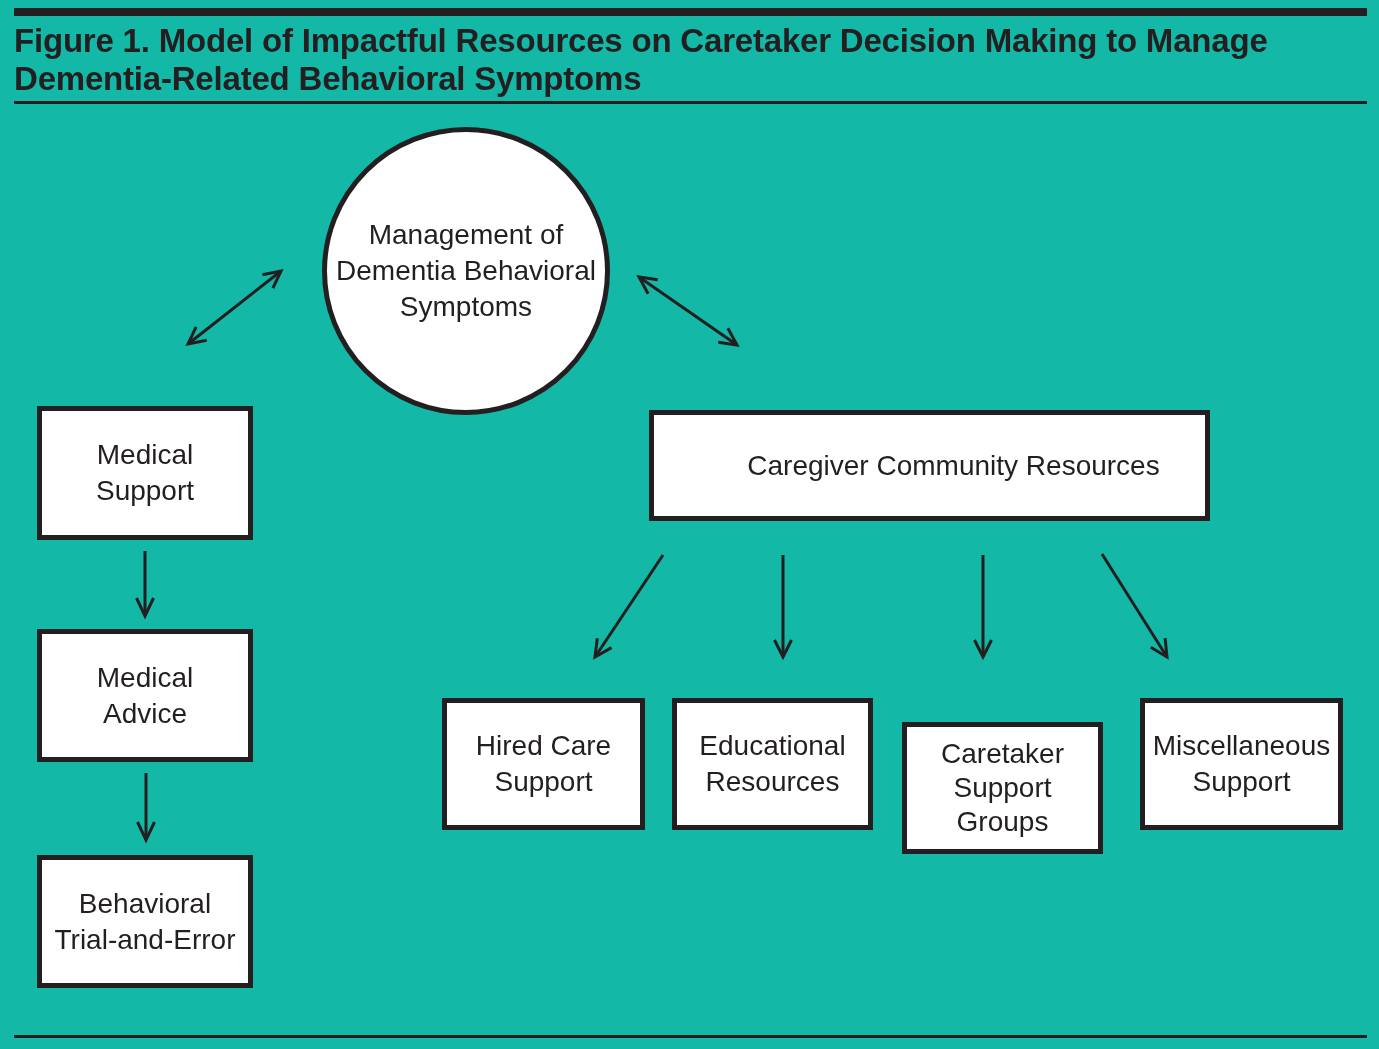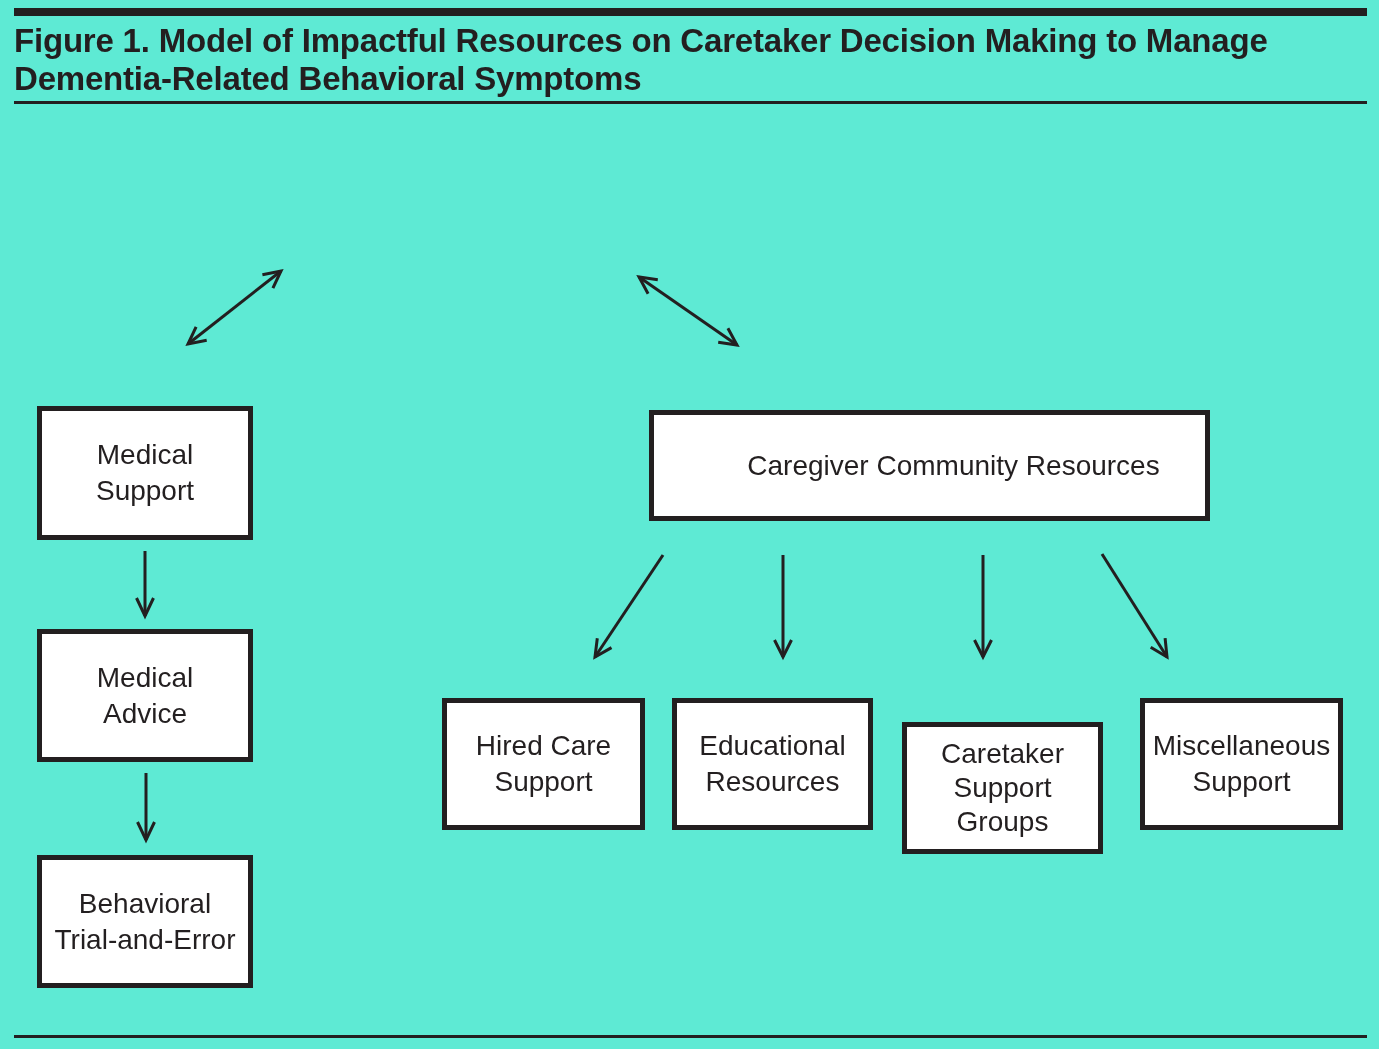--- a/index.html
+++ b/index.html
@@ -4,21 +4,21 @@
 <style>
   html, body {
     margin: 0;
     padding: 0;
     background: #ffffff;
   }
   .page {
     position: relative;
     width: 1379px;
     height: 1049px;
-    background: #5eead4;
+    background: #14b8a6;
     font-family: "Liberation Sans", "DejaVu Sans", sans-serif;
     color: #231f20;
     overflow: hidden;
   }
   .topbar {
     position: absolute;
     left: 14px;
     top: 8px;
     width: 1353px;
     height: 8px;
@@ -145,20 +145,25 @@
       <path d="M983,555 L983,657"></path>
       <path d="M974.5,640 L983,657 L991.5,640"></path>
     </g>
 
     <g>
       <path d="M1102,554 L1167,657"></path>
       <path d="M1150.7,647.2 L1167,657 L1165.1,638.1"></path>
     </g>
   </svg>
 
+  <div class="node circle-node">
+    <span class="label">Management of
+Dementia Behavioral
+Symptoms</span>
+  </div>
 
   <div class="node box-medical-support">
     <span class="label">Medical
 Support</span>
   </div>
 
   <div class="node box-medical-advice">
     <span class="label">Medical
 Advice</span>
   </div>

